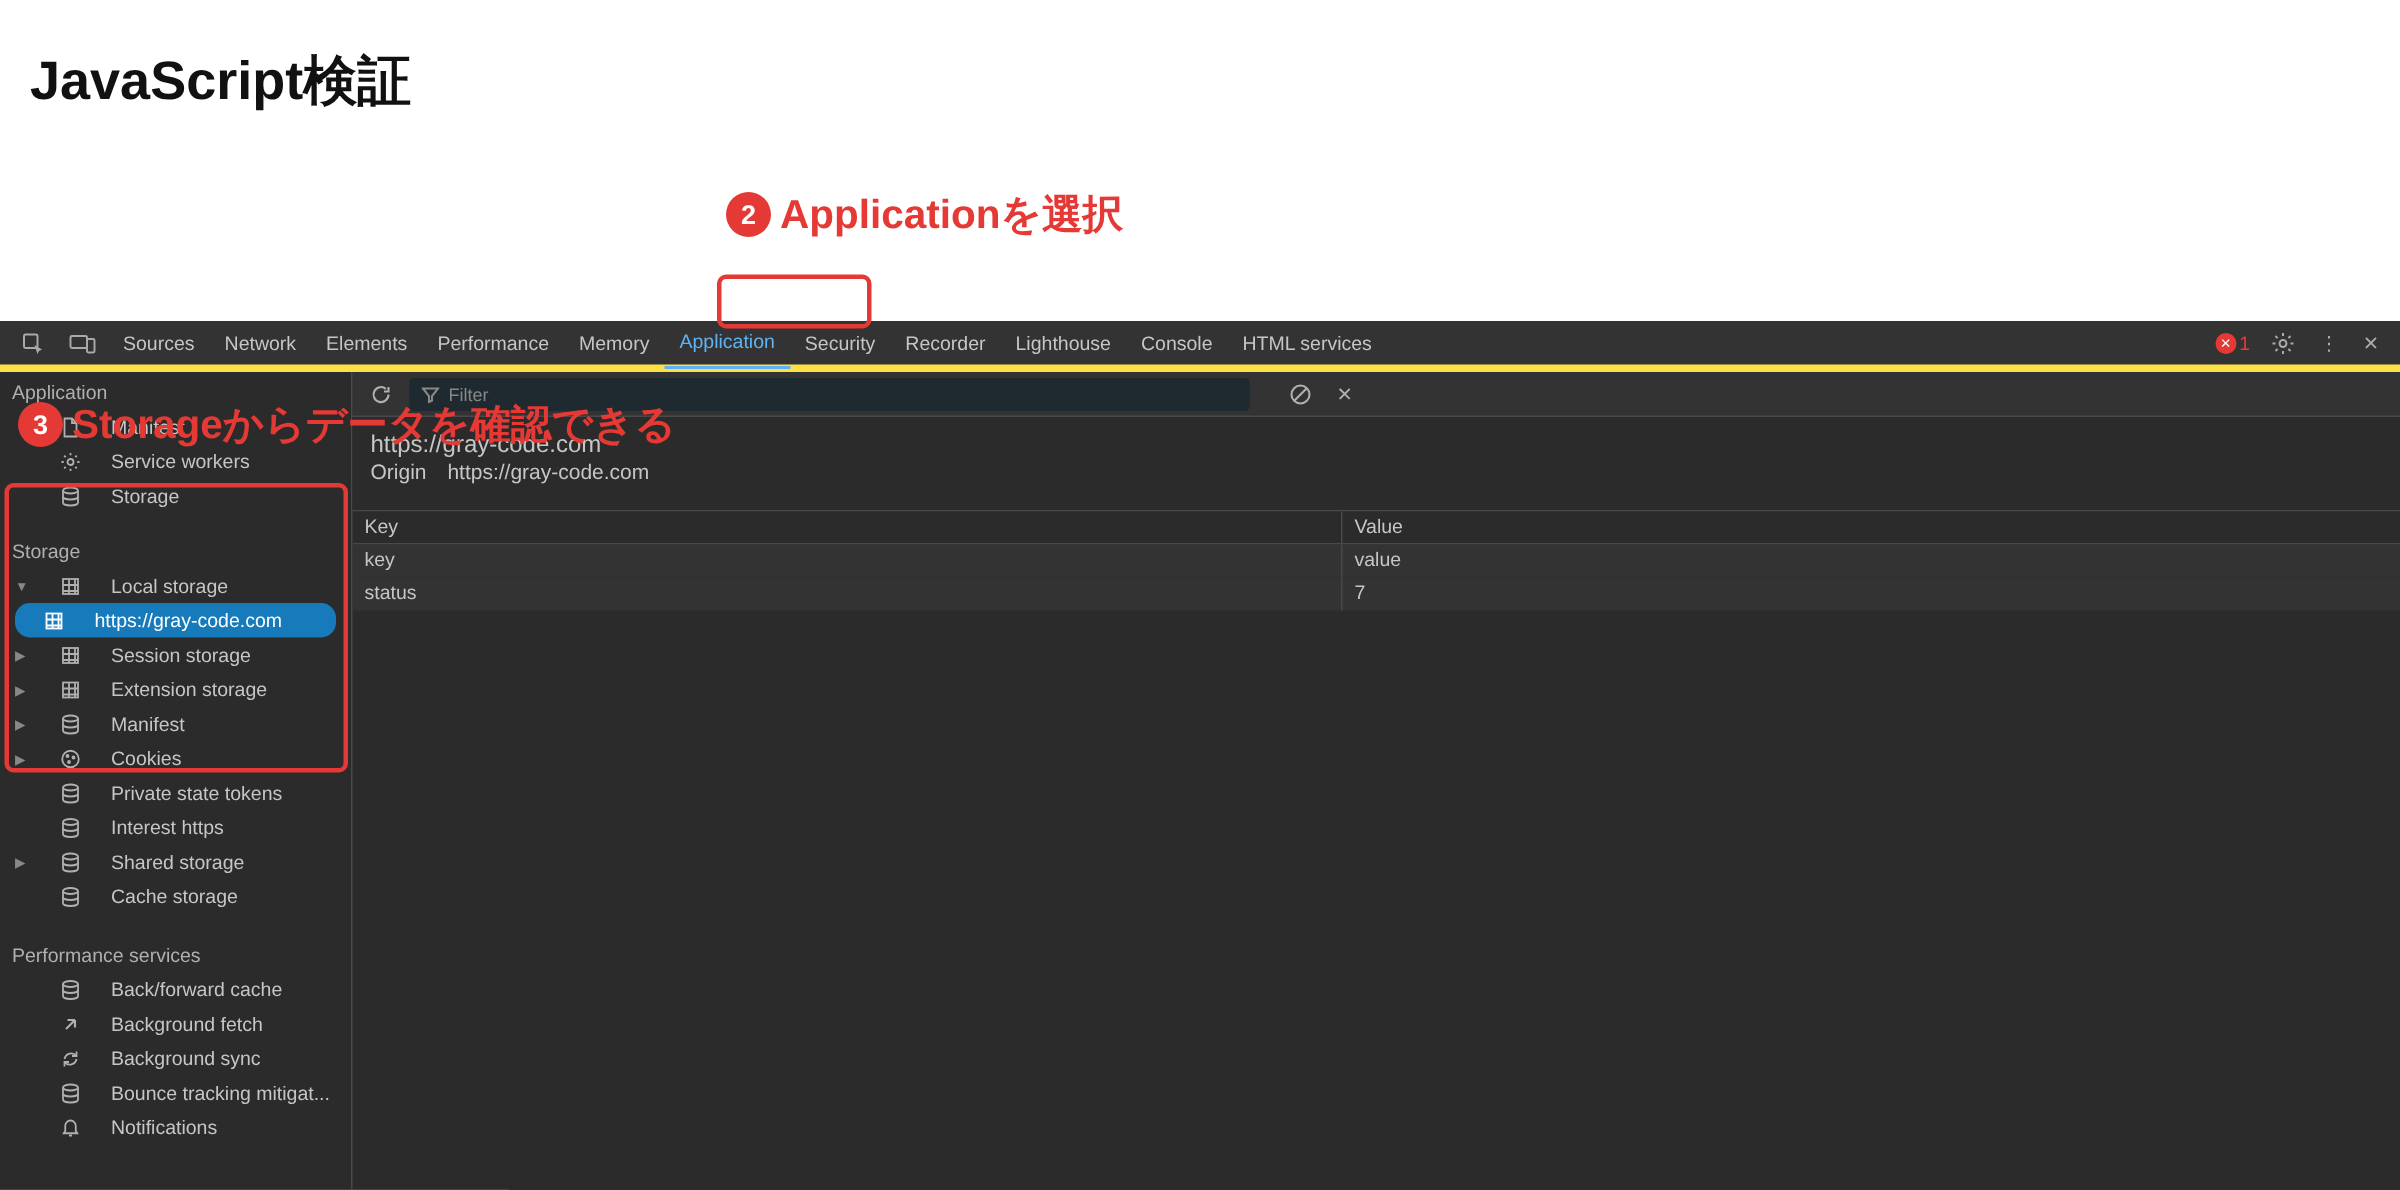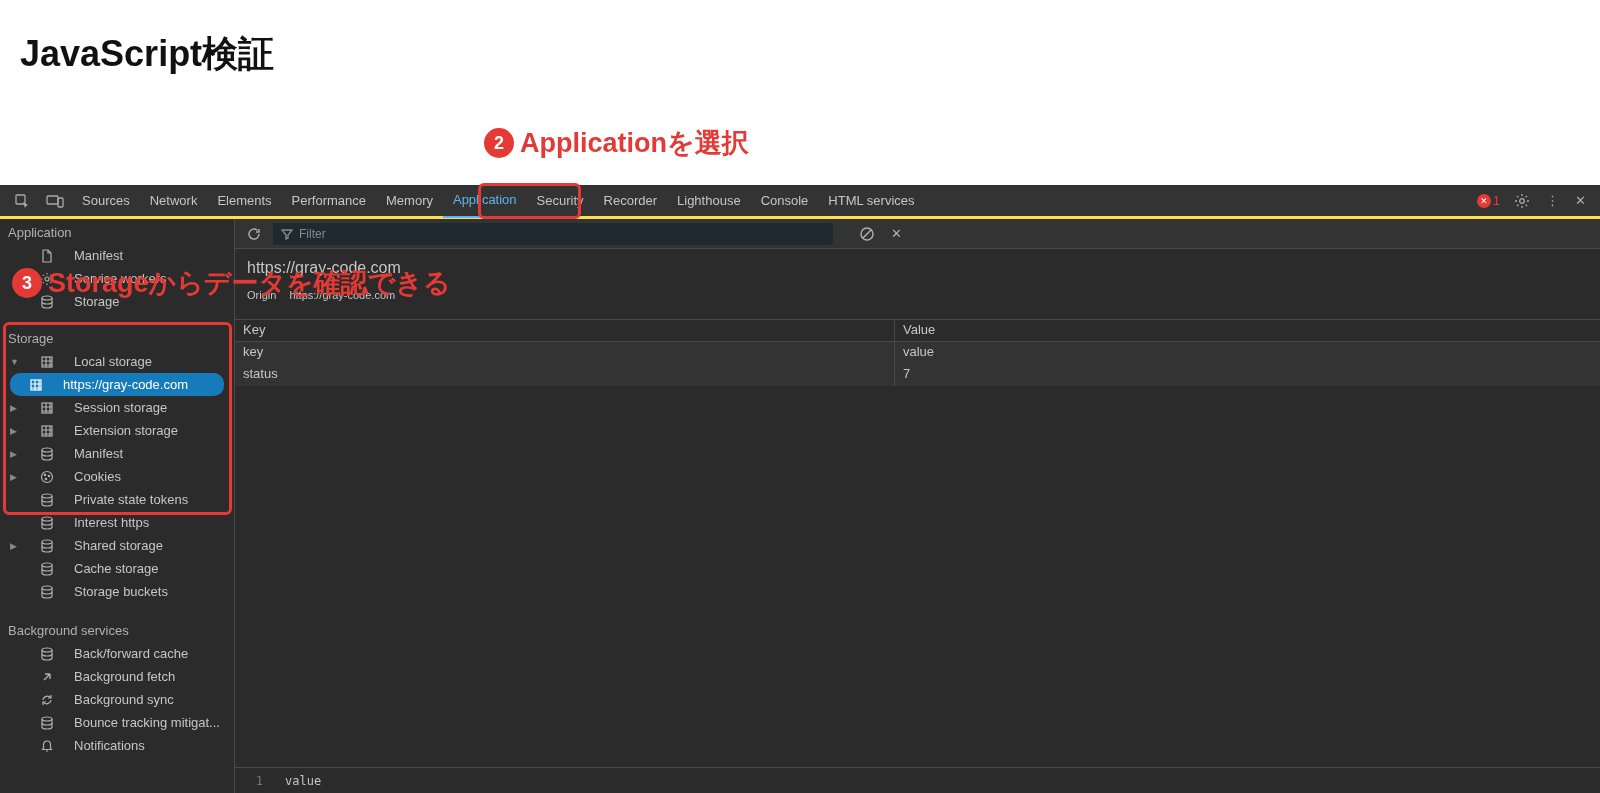--- a/index.html
+++ b/index.html
@@ -5,21 +5,21 @@
 * { margin: 0; padding: 0; box-sizing: border-box; }
 body {
   width: 1600px;
   height: 793px;
   font-family: -apple-system, BlinkMacSystemFont, "Segoe UI", Arial, sans-serif;
   background: #fff;
   overflow: hidden;
 }
 
 .page-area {
-  height: 185px;
+  height: 214px;
   background: #fff;
   padding: 30px 20px;
   position: relative;
 }
 .page-title {
   font-size: 36px;
   font-weight: 700;
   color: #111;
 }
 
@@ -63,21 +63,21 @@
   background: #2b2b2b;
   color: #c6c6c6;
   display: flex;
   flex-direction: column;
   font-size: 13px;
 }
 
 .dt-tabs {
   height: 34px;
   background: #333;
-  border-bottom: 3px solid #fde047;
+  border-bottom: 5px solid #fde047;
   display: flex;
   align-items: center;
   padding: 0 6px;
 }
 .dt-tabs .tab-icon {
   padding: 0 8px;
   color: #aaa;
   display: flex;
   align-items: center;
 }
@@ -210,22 +210,21 @@
   background: #2b2b2b;
   position: relative;
 }
 .origin-bar h3 {
   color: #c6c6c6;
   font-weight: 400;
   font-size: 16px;
 }
 .origin-bar .origin-line {
   color: #c6c6c6;
-  font-size: 11px;
-  margin-top: 12px;
+  font-size: 14px;
 }
 .origin-bar .origin-line .url { color: #c6c6c6; margin-left: 10px; }
 
 .table-wrap {
   flex: 1;
   display: flex;
   flex-direction: column;
   border-top: 1px solid #494949;
 }
 .tbl-head {
@@ -474,34 +473,23 @@
             <span class="arrow none">▶</span>
             <span class="ico">
               <svg width="14" height="14" viewBox="0 0 14 14" fill="none" stroke="currentColor" stroke-width="1.2">
                 <ellipse cx="7" cy="3" rx="5" ry="2"></ellipse>
                 <path d="M2 3v8c0 1.1 2.2 2 5 2s5-.9 5-2V3"></path>
                 <path d="M2 7c0 1.1 2.2 2 5 2s5-.9 5-2"></path>
               </svg>
             </span>
             <span>Cache storage</span>
           </div>
-          <div class="side-item l1">
-            <span class="arrow none">▶</span>
-            <span class="ico">
-              <svg width="14" height="14" viewBox="0 0 14 14" fill="none" stroke="currentColor" stroke-width="1.2">
-                <ellipse cx="7" cy="3" rx="5" ry="2"></ellipse>
-                <path d="M2 3v8c0 1.1 2.2 2 5 2s5-.9 5-2V3"></path>
-                <path d="M2 7c0 1.1 2.2 2 5 2s5-.9 5-2"></path>
-              </svg>
-            </span>
-            <span>Storage buckets</span>
-          </div>
         </div>
 
-      <div class="side-section-hdr" style="margin-top:14px;">Background services</div>
+      <div class="side-section-hdr" style="margin-top:14px;">Performance services</div>
       <div id="bg-items">
           <div class="side-item l1">
             <span class="arrow none">▶</span>
             <span class="ico">
               <svg width="14" height="14" viewBox="0 0 14 14" fill="none" stroke="currentColor" stroke-width="1.2">
                 <ellipse cx="7" cy="3" rx="5" ry="2"></ellipse>
                 <path d="M2 3v8c0 1.1 2.2 2 5 2s5-.9 5-2V3"></path>
                 <path d="M2 7c0 1.1 2.2 2 5 2s5-.9 5-2"></path>
               </svg>
             </span>

